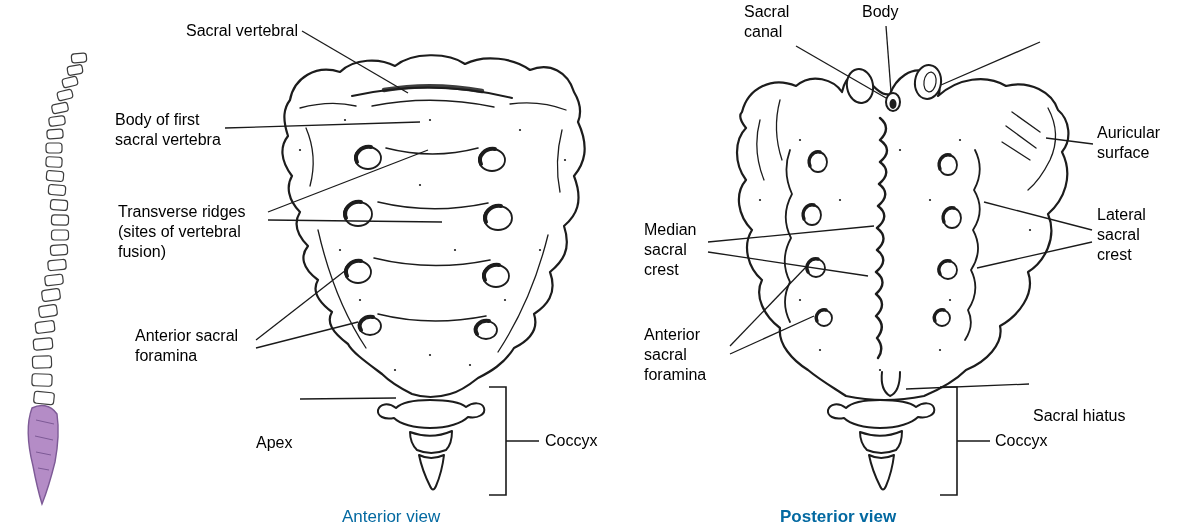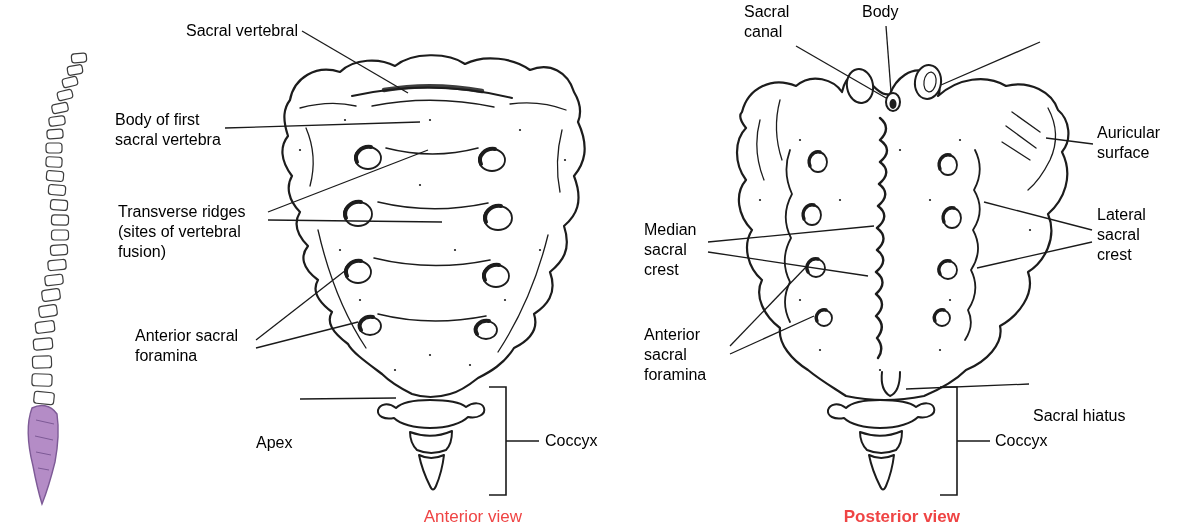--- a/index.html
+++ b/index.html
@@ -7,21 +7,21 @@
     position:relative; width:1186px; height:530px; background:#fff;
     font-family:"Liberation Sans", sans-serif; color:#1a1a1a; overflow:hidden;
   }
   .art { position:absolute; left:0; top:0; }
   .label {
     position:absolute; font-size:16px; line-height:1.25;
     white-space:pre-line; color:#000000;
   }
   .right { text-align:right; }
   .caption {
-    position:absolute; font-size:17px; text-align:right; color:#ef4444;
+    position:absolute; font-size:17px; text-align:left; color:#0369a1;
   }
 </style>
 </head>
 <body>
 
 <div class="figure">
 
   <svg class="art" width="1186" height="530" viewBox="0 0 1186 530">
 
     <g fill="#ffffff" stroke="#3c3c3c" stroke-width="1.2">

